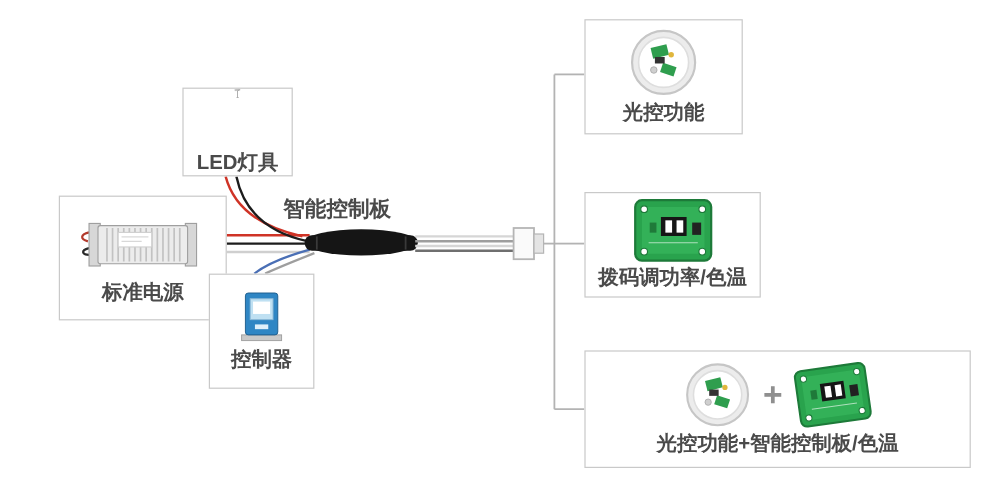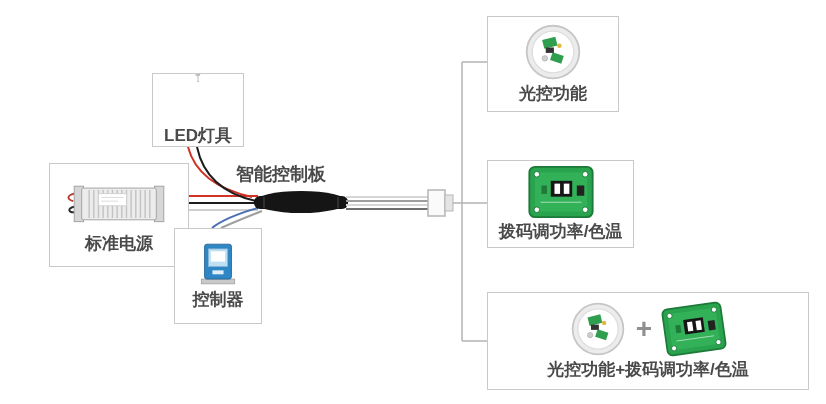--- a/index.html
+++ b/index.html
@@ -178,16 +178,16 @@
   <div class="node-box" style="left:487px;top:292px;width:322px;height:98px;">
     <div class="img-row">
       <svg width="56" height="56" viewBox="0 0 64 64">
         <use href="#photocell-sym"></use>
       </svg>
       <span class="plus-sign">+</span>
       <svg class="tilt" width="64" height="50" viewBox="0 0 72 58">
         <use href="#pcb-sym"></use>
       </svg>
     </div>
-    <div class="node-label">光控功能+拨码调功率/色温</div>
+    <div class="node-label">光控功能+智能控制板/色温</div>
   </div>
 
 </div>
 
 </body></html>

